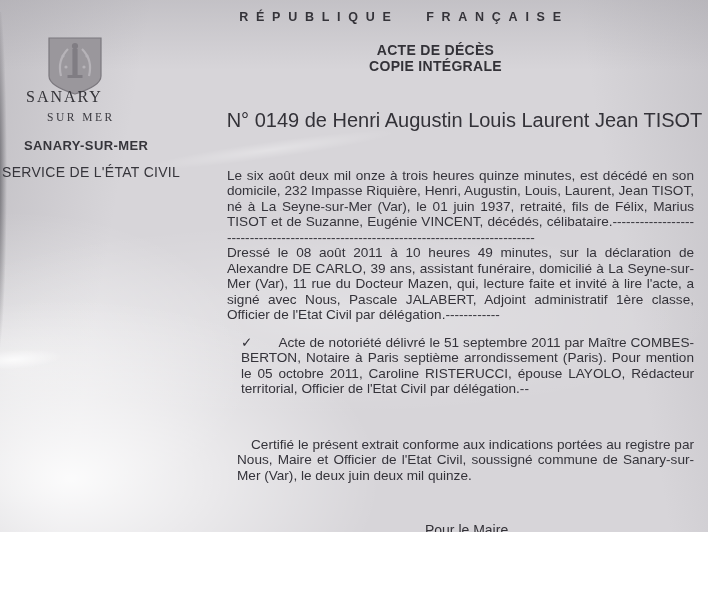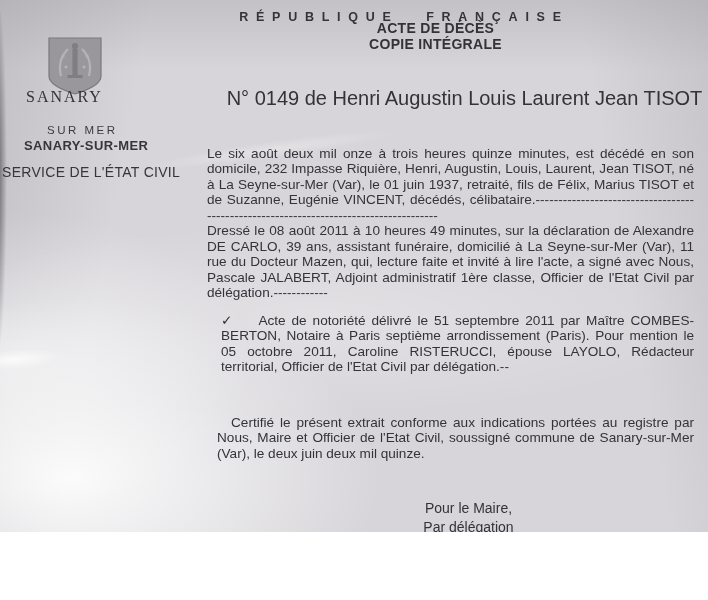--- a/index.html
+++ b/index.html
@@ -48,52 +48,52 @@
 
   
   .letterhead { position:absolute; left:0; top:0; width:200px; height:600px; }
   .shield { position:absolute; left:46px; top:36px; width:58px; height:60px; }
   .logo-title {
     position:absolute; left:26px; top:88px;
     font-family:"Liberation Serif", serif;
     font-size:16px; letter-spacing:2px; color:#343338;
   }
   .logo-sub {
-    position:absolute; left:47px; top:124px;
-    font-family:Liberation Sans, sans-serif;
+    position:absolute; left:47px; top:111px;
+    font-family:Liberation Serif, serif;
     font-size:11.5px; letter-spacing:2.5px; color:#3b3a40;
   }
   .commune {
     position:absolute; left:24px; top:138px;
     font-size:13px; font-weight:bold; letter-spacing:0.4px; color:#36353b;text-align:center;
   }
   .service {
     position:absolute; left:2px; top:164px;
     font-size:14px; letter-spacing:0.3px; color:#36353b;
   }
 
   
   .main {
     position:absolute; left:207px; top:0; width:487px;
-    padding-top:20px;
+    padding-top:42px;
     font-size:13.6px; line-height:15.5px; color:#34333a;
   }
   .doc-type {
     text-align:center; transform:translateX(-15px);
     font-size:14px; font-weight:bold; line-height:16px;
     letter-spacing:0.3px; color:#333238;
   }
   .reference {
     margin-top:39px;
     text-align:center; transform:translateX(14px);
     font-size:20px; color:#333238;
     white-space:nowrap;
   }
   .block { text-align:justify; }
-  .block p { text-align:justify; }
+  .block p { text-align:justify;margin-left:20px; }
   .block-record { margin-top:39px; }
   .block-mention { margin-top:12px; padding-left:14px; }
   .check { display:inline-block; margin-right:26px; }
   .block-cert { margin-top:40px; padding-left:10px; }
   .block-cert p { text-indent:14px; }
   .signature {
     margin-top:38px;
     text-align:center; transform:translateX(18px);
     font-size:14px; line-height:19px; color:#333238;
   }

